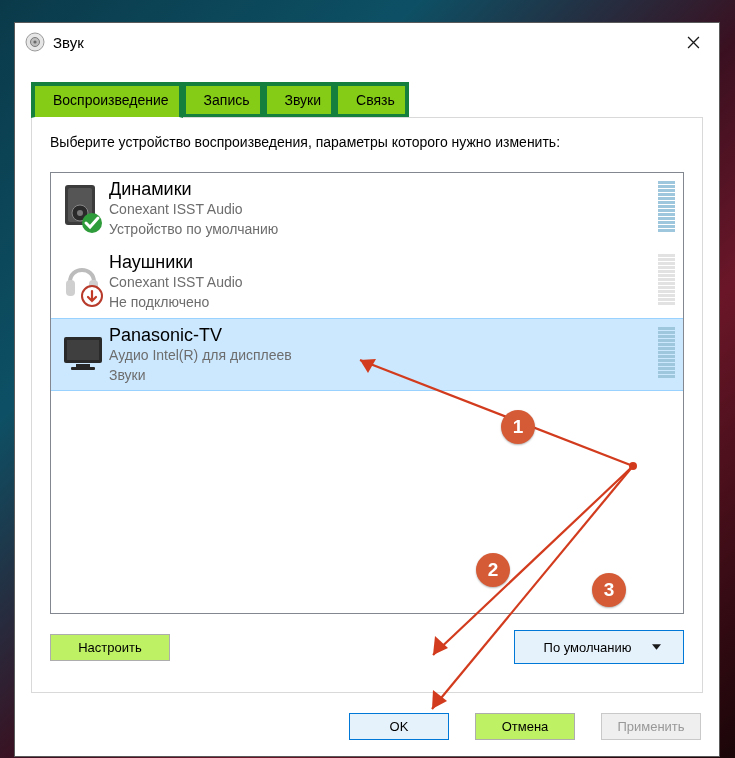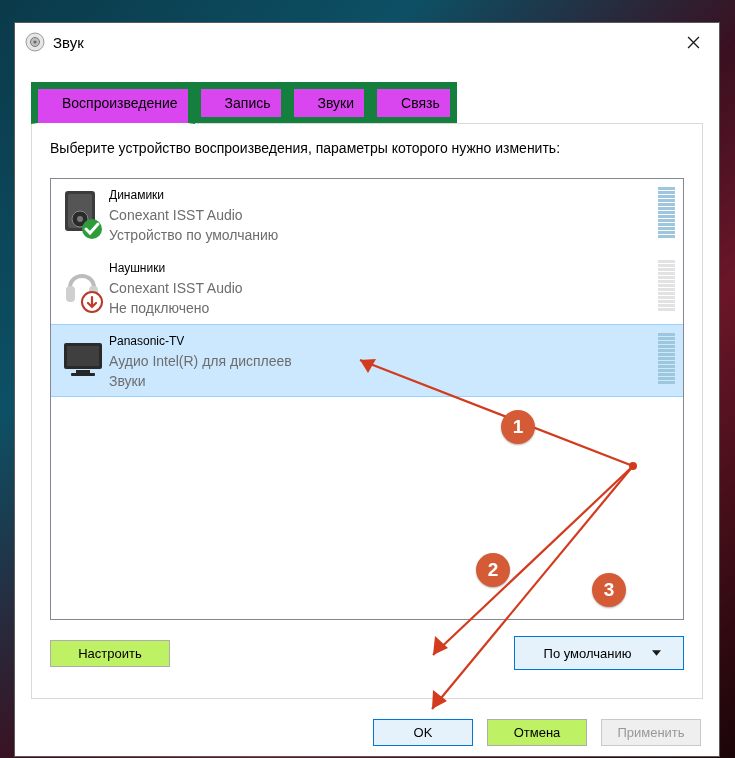--- a/index.html
+++ b/index.html
@@ -4,45 +4,45 @@
 <style>
   html,body{margin:0;padding:0;width:735px;height:758px;font-family:"Segoe UI",Tahoma,sans-serif;font-size:12px;color:#000;overflow:hidden}
   .backdrop{position:absolute;inset:0;background:linear-gradient(135deg,#0a3a4a 0%,#0d5065 28%,#3a1020 52%,#6a1628 68%,#1a0508 100%)}
   .window{position:absolute;left:14px;top:22px;width:706px;height:735px;background:#fff;border:1px solid #5a5a5a;box-sizing:border-box}
   .titlebar{height:38px;display:flex;align-items:center;padding:0 4px 0 10px}
   .title-icon{width:20px;height:20px;margin-right:8px}
   .title-text{flex:1;font-size:15px}
   .close-btn{width:44px;height:30px;display:flex;align-items:center;justify-content:center}
   .client{position:absolute;left:16px;right:16px;top:58px;bottom:16px}
   .tab-row{display:flex}
-  .tab{padding:6px 10px 6px 24px;border:7px solid #15803d;background:#d946ef;font-size:14px;position:relative;top:1px;margin-right:-1px;cursor:default}
+  .tab{padding:6px 10px 6px 18px;border:4px solid #15803d;background:#84cc16;font-size:14px;position:relative;top:1px;margin-right:-1px;cursor:default}
   .tab.active{border-bottom:1px solid #fff;z-index:2}
   .tab-panel{border:1px solid #d9d9d9;padding:16px 18px 18px 18px;position:relative;height:576px;box-sizing:border-box}
   .instruction{font-size:14px;margin-bottom:22px}
   .device-list{border:1px solid #828790;height:442px;box-sizing:border-box;overflow:hidden}
   .device{display:flex;align-items:flex-start;padding:6px 8px 6px 10px;height:73px;box-sizing:border-box}
   .device.sel{background:#cce8ff;border:1px solid #99d1ff;margin:-1px}
   .dev-icon{width:44px;height:56px;flex:none;position:relative}
   .dev-text{flex:1;padding-left:4px}
-  .dev-name{color:#000;font-size:12px;line-height:20px}
+  .dev-name{color:#000;font-size:18px;line-height:20px}
   .dev-sub{color:#6d6d6d;font-size:14px;line-height:20px}
   .meter{width:17px;margin-left:6px;margin-top:2px}
   .meter div{height:3px;margin-bottom:1px}
   .m-on div{background:#9ec7dd}
   .m-off div{background:#e2e2e2}
   .cfg-row{display:flex;margin-top:16px;align-items:center}
   .btn{height:27px;border:1px solid #adadad;background:#bef264;font-family:inherit;font-size:13px;cursor:default}
   .btn.focus{border:1px solid #0078d7;background:#e5f1fb}
   .btn:disabled{color:#989898;border-color:#c9c9c9;background:#efefef}
   #btn-configure{width:120px}
   #btn-default{width:170px;margin-left:auto;display:flex;align-items:center;padding:16px}
   #btn-default .lbl{flex:1;text-align:center}
   #btn-default .drop{width:22px;height:100%;border-left:1px solid #0078d7;display:flex;align-items:center;justify-content:center}
   #btn-props{width:108px;margin-left:18px}
-  .dlg-row{display:flex;justify-content:flex-end;gap:14px;margin-top:20px;padding-right:2px}
+  .dlg-row{display:flex;justify-content:flex-end;gap:26px;margin-top:20px;padding-right:2px}
   .dlg-row .btn{width:100px}
   
   .hub{position:absolute;left:629px;top:462px;width:8px;height:8px;background:#d23b1d;border-radius:50%}
   .arrow{position:absolute;pointer-events:none}
   .badge{position:absolute;width:34px;height:34px;border-radius:50%;background:#d55a36;color:#fff;font-weight:700;font-size:19px;display:flex;align-items:center;justify-content:center;box-shadow:0 1px 2px rgba(0,0,0,.3)}
 </style>
 </head>
 <body>
 
 <div class="backdrop"></div>

